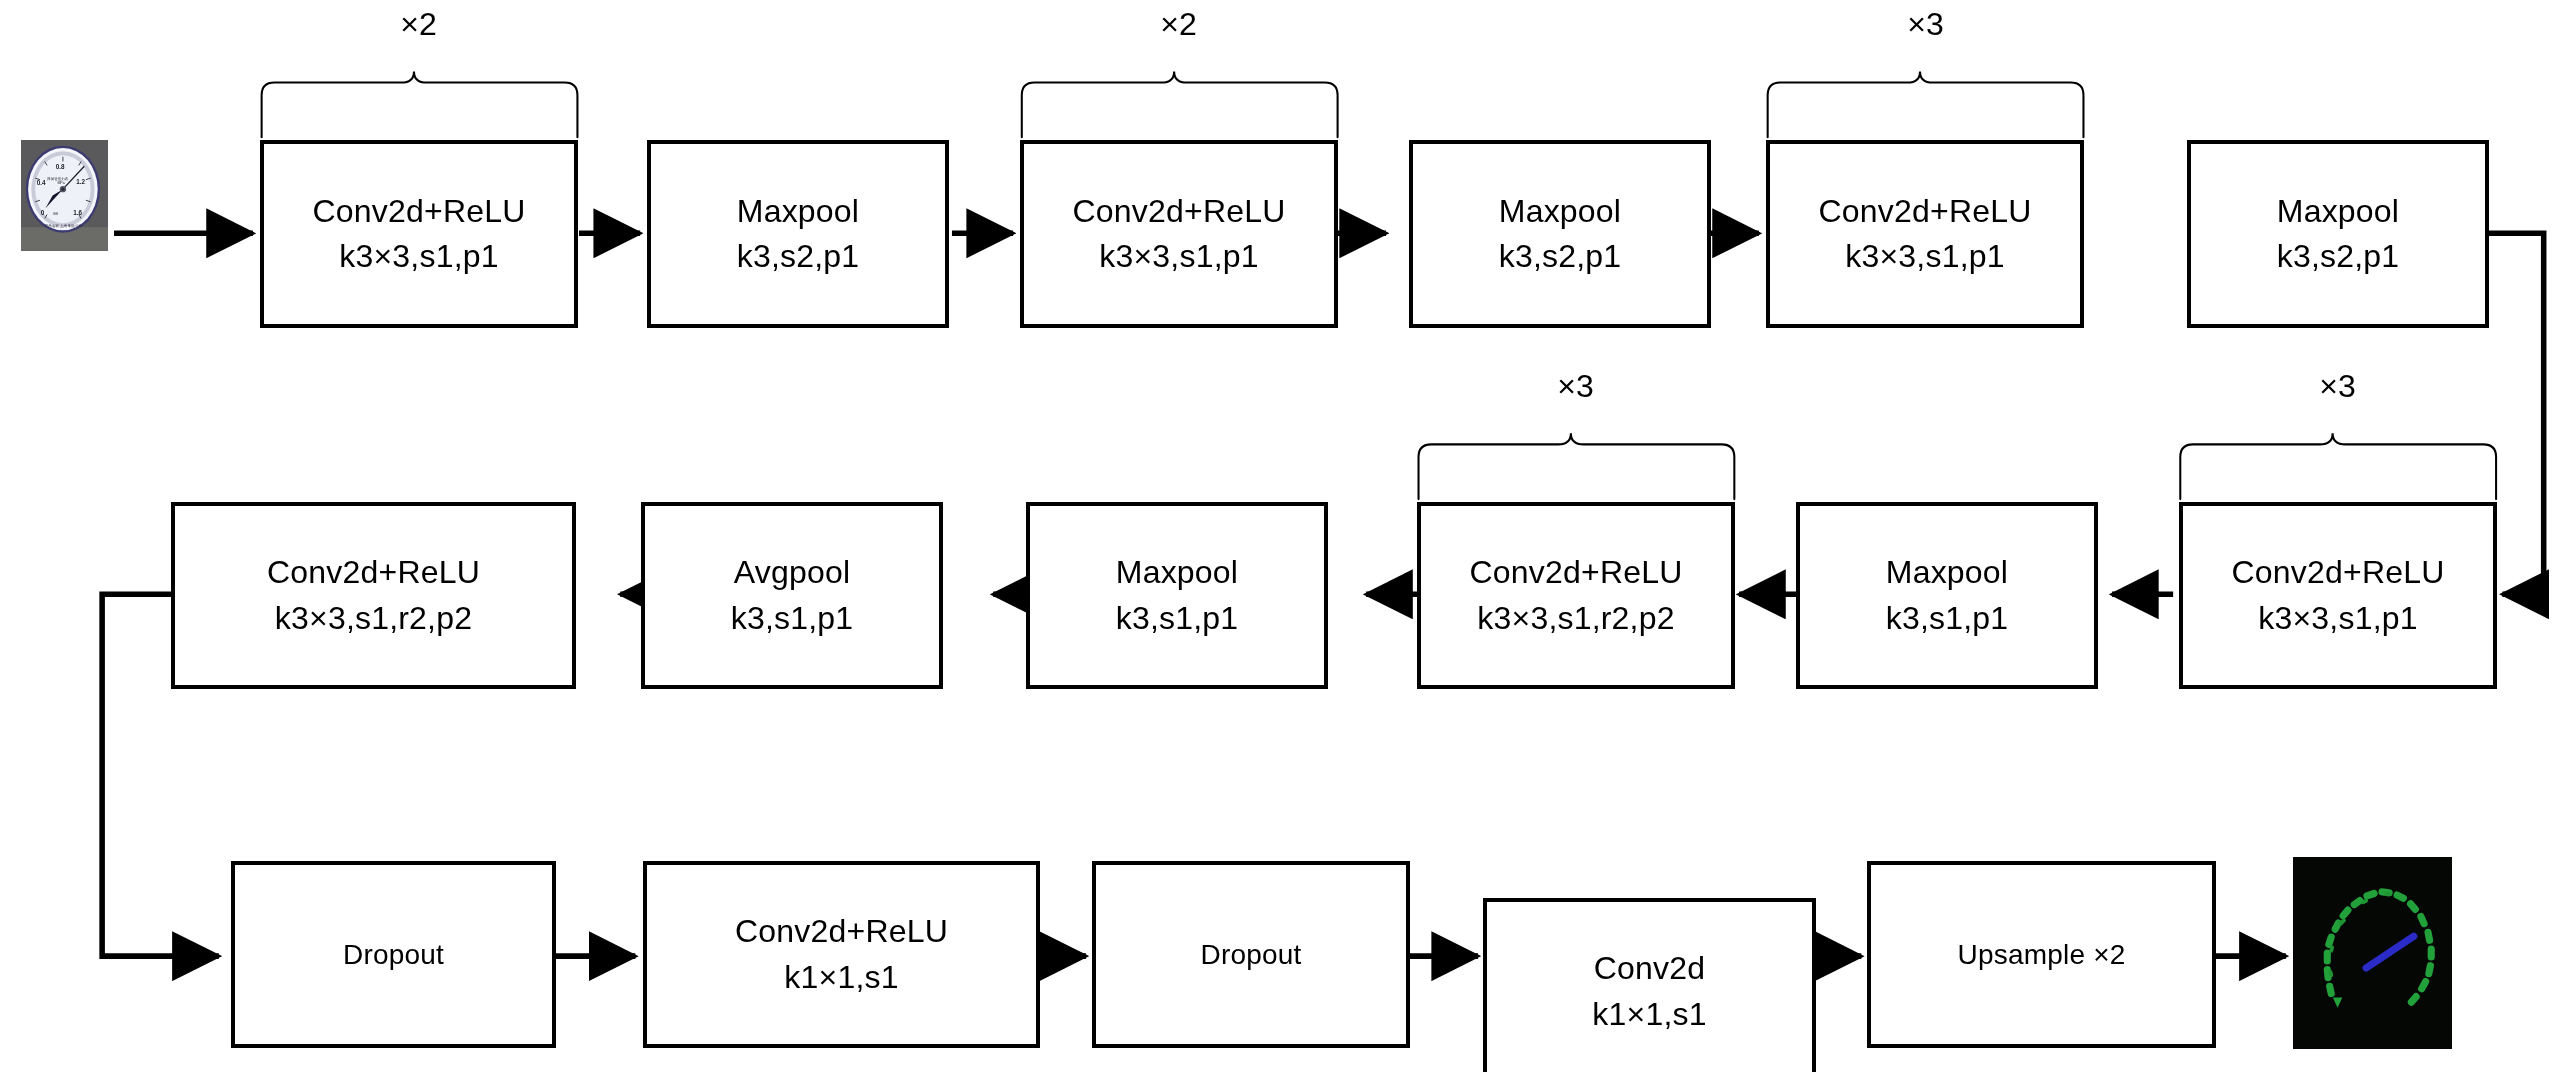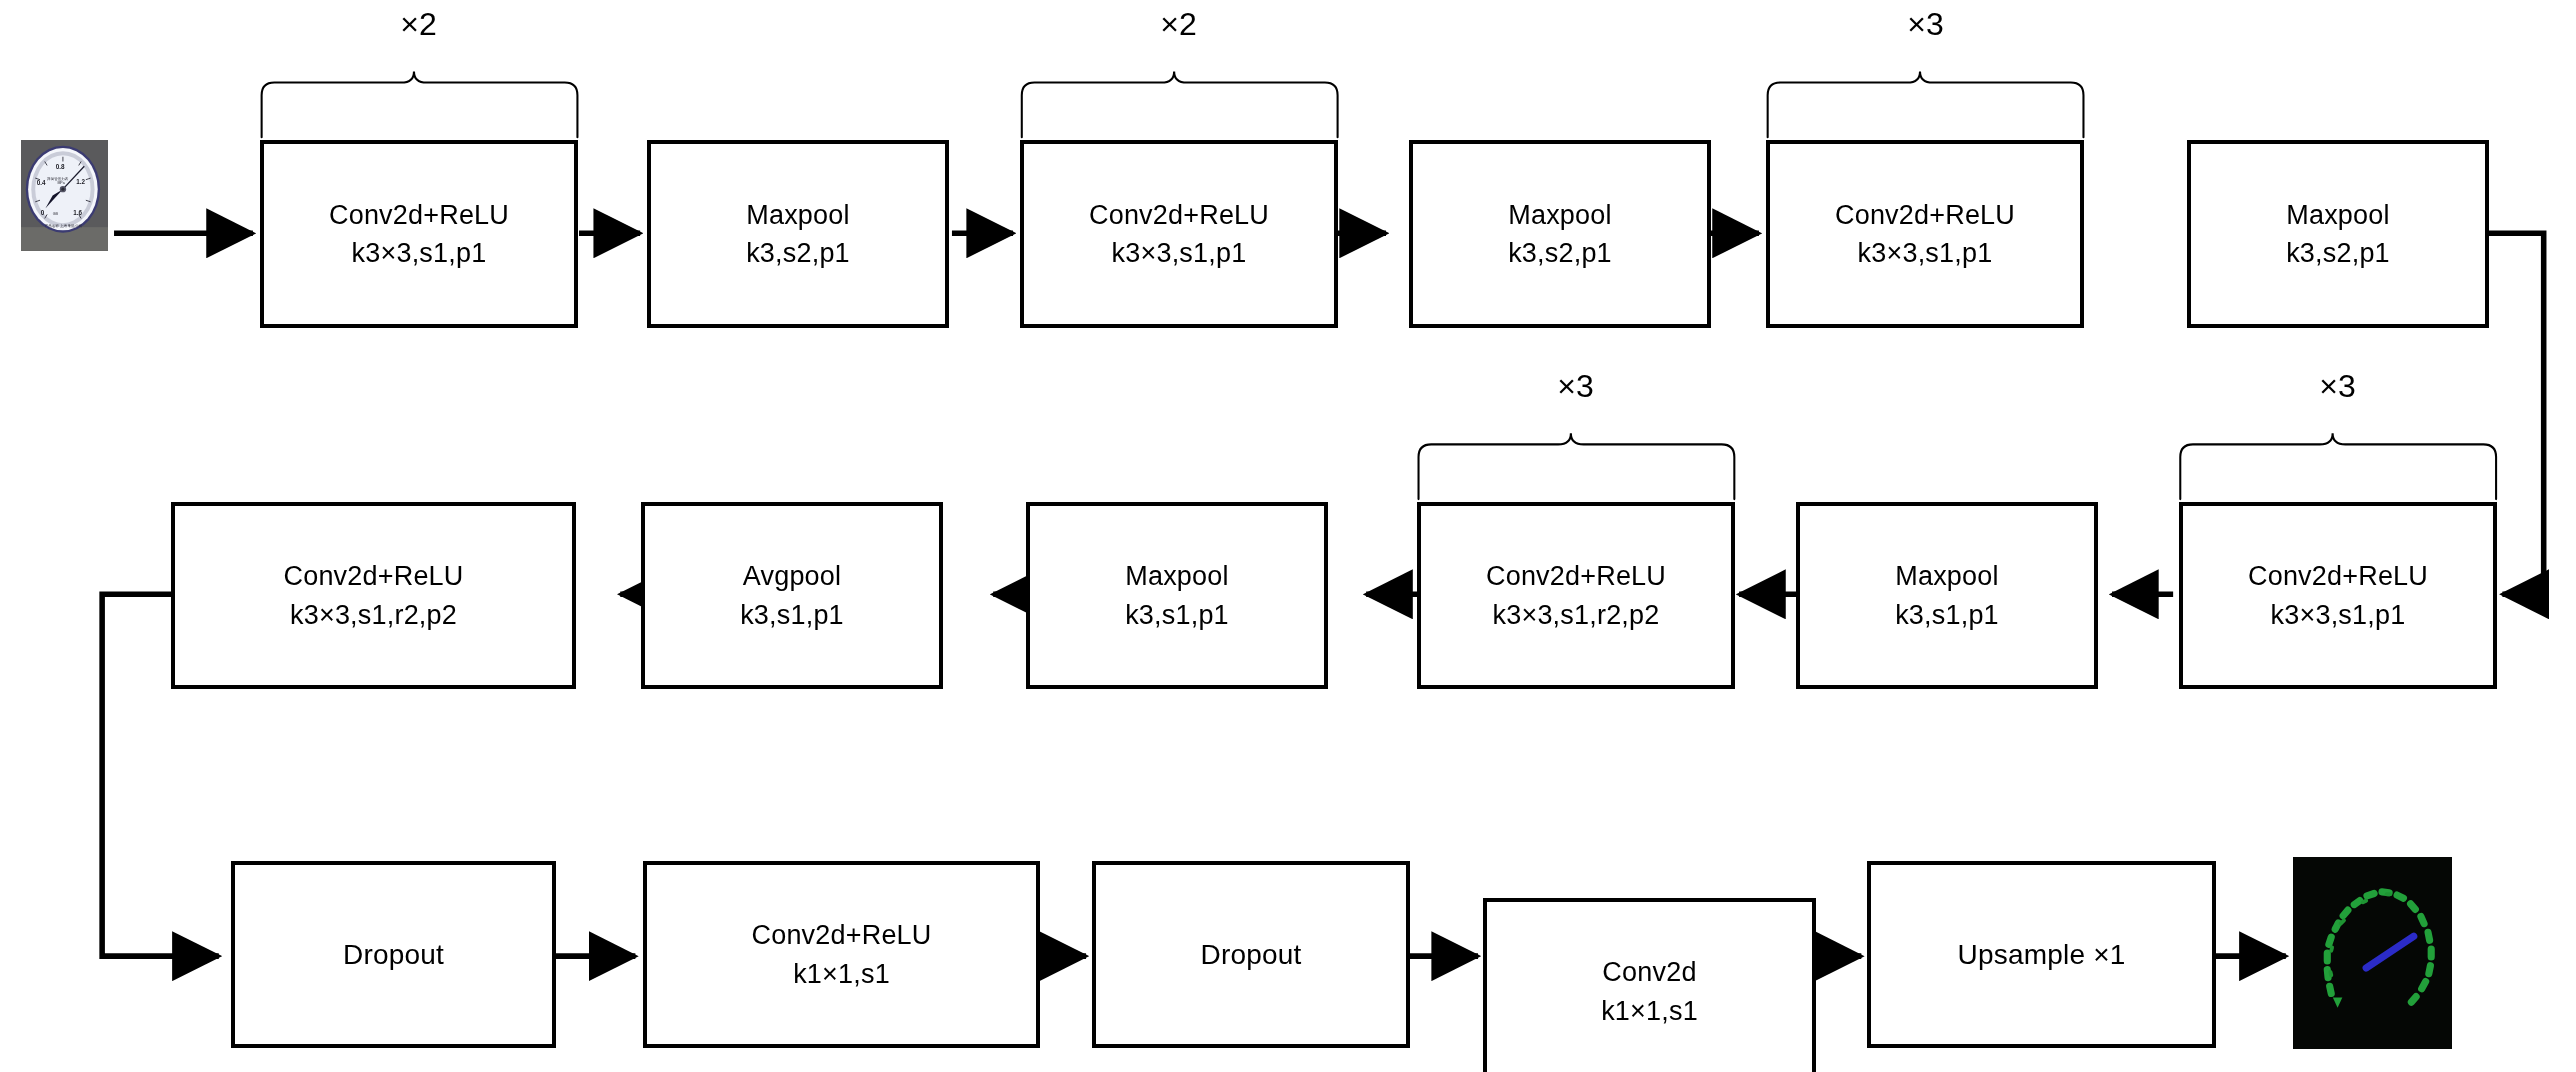--- a/index.html
+++ b/index.html
@@ -23,21 +23,21 @@
     background:#ffffff;
     display:flex;
     flex-direction:column;
     align-items:center;
     justify-content:center;
     text-align:center;
     line-height:1.42;
   }
   .node .l1,.node .l2{
     display:block;
-    font-size:27px;
+    font-size:32px;
     letter-spacing:0.2px;
     white-space:nowrap;
   }
   .node.single .l1{font-size:28px;}
   
   .rep{
     position:absolute;
     font-size:32px;
     text-align:center;
     white-space:nowrap;
@@ -256,17 +256,17 @@
   <div class="node single" style="left:1092px;top:861px;width:318px;height:187px;">
     <span class="l1">Dropout</span>
   </div>
 
   <div class="node" style="left:1483px;top:861px;width:333px;height:187px;margin-top:37px;">
     <span class="l1">Conv2d</span>
     <span class="l2">k1×1,s1</span>
   </div>
 
   <div class="node single" style="left:1867px;top:861px;width:349px;height:187px;">
-    <span class="l1">Upsample ×1</span>
+    <span class="l1">Upsample ×2</span>
   </div>
 
 </div>
 
 
 </body></html>

